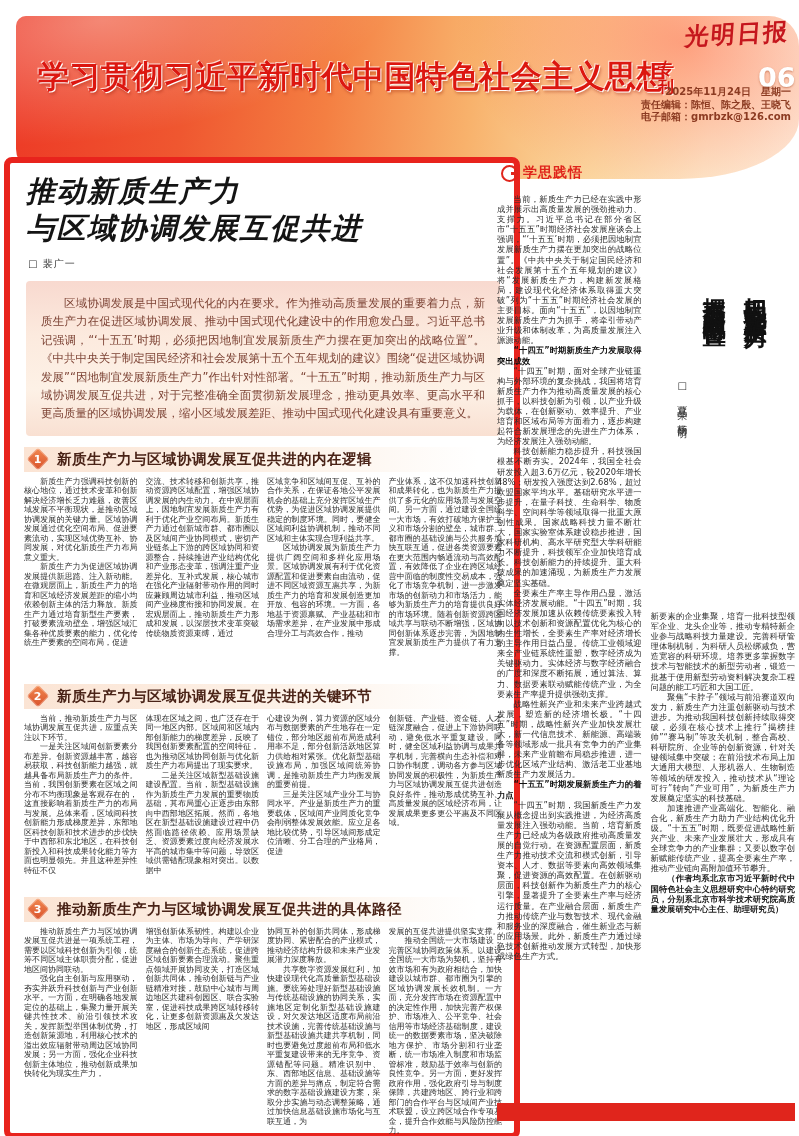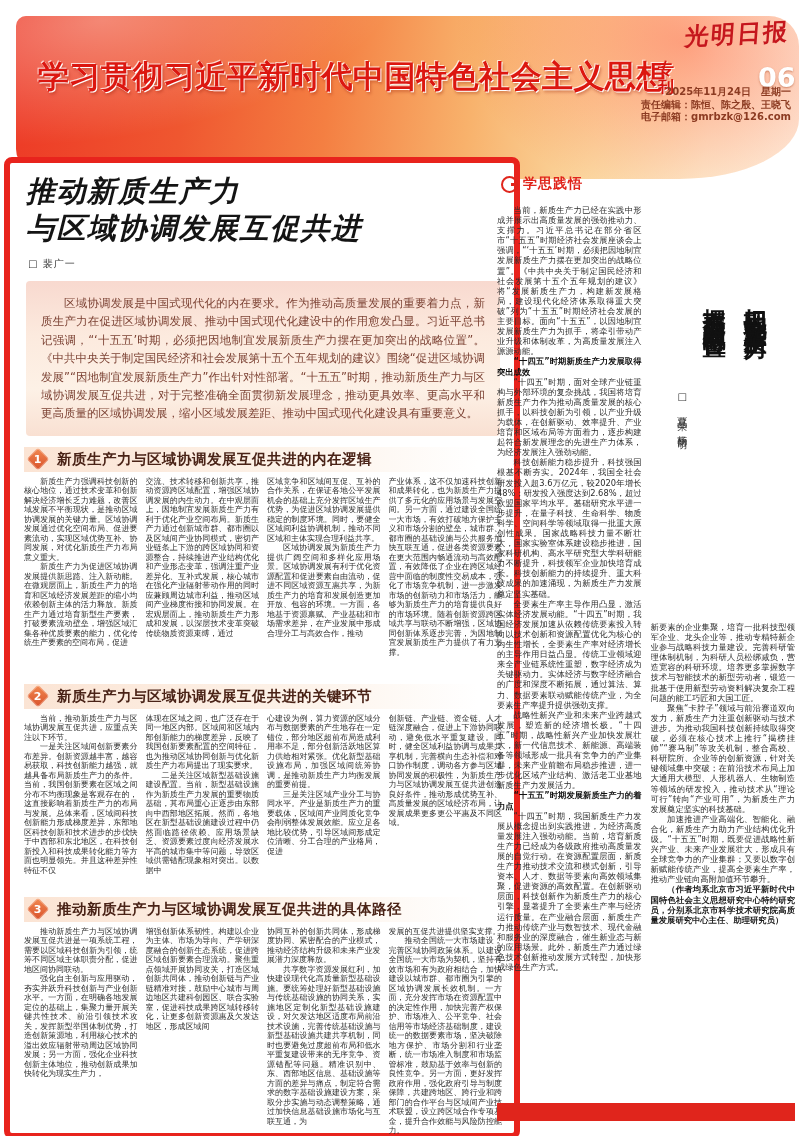--- a/index.html
+++ b/index.html
@@ -47,21 +47,21 @@
   .diamond span{transform:rotate(-45deg);color:#fff;font-size:11px;font-weight:700;}
   .sec-title{font-family:"DejaVu Serif",serif;font-weight:900;font-size:14.5px;color:#4a2317;letter-spacing:0.5px;}
 
   .cols{display:flex;gap:8px;overflow:hidden;}
   .col{flex:1 1 0;overflow:hidden;}
   .col p{margin:0;font-size:8px;line-height:9.5px;color:#2d2d2d;text-align:justify;text-indent:2em;}
   .col p.cont{text-indent:0;}
   .col p.note{font-weight:700;color:#1c1c1c;}
 
   
-  .side{position:absolute;left:497px;top:173px;width:298px;height:962px;overflow:hidden;}
+  .side{position:absolute;left:497px;top:162px;width:298px;height:962px;overflow:hidden;}
   .col-badge{display:flex;align-items:center;gap:5px;margin:2px 0 0 4px;}
   .g-icon{width:13px;height:13px;border:2.5px solid #e0251c;border-radius:50%;position:relative;flex:0 0 auto;}
   .g-icon:after{content:"";position:absolute;right:-1px;top:5px;width:6px;height:3px;background:#e0251c;}
   .badge-text{color:#e0251c;font-weight:900;font-size:14px;letter-spacing:1px;font-family:"DejaVu Serif",serif;}
   .side-cols{display:flex;gap:9px;margin-top:12px;height:930px;}
   .scol{flex:1 1 0;overflow:hidden;}
   .scol p{margin:0;font-size:8.3px;line-height:10.1px;color:#2d2d2d;text-align:justify;text-indent:2em;}
   .scol p.cont{text-indent:0;}
   .scol p.sub{font-weight:900;color:#111;}
   .scol p.note{font-weight:700;color:#1c1c1c;}

